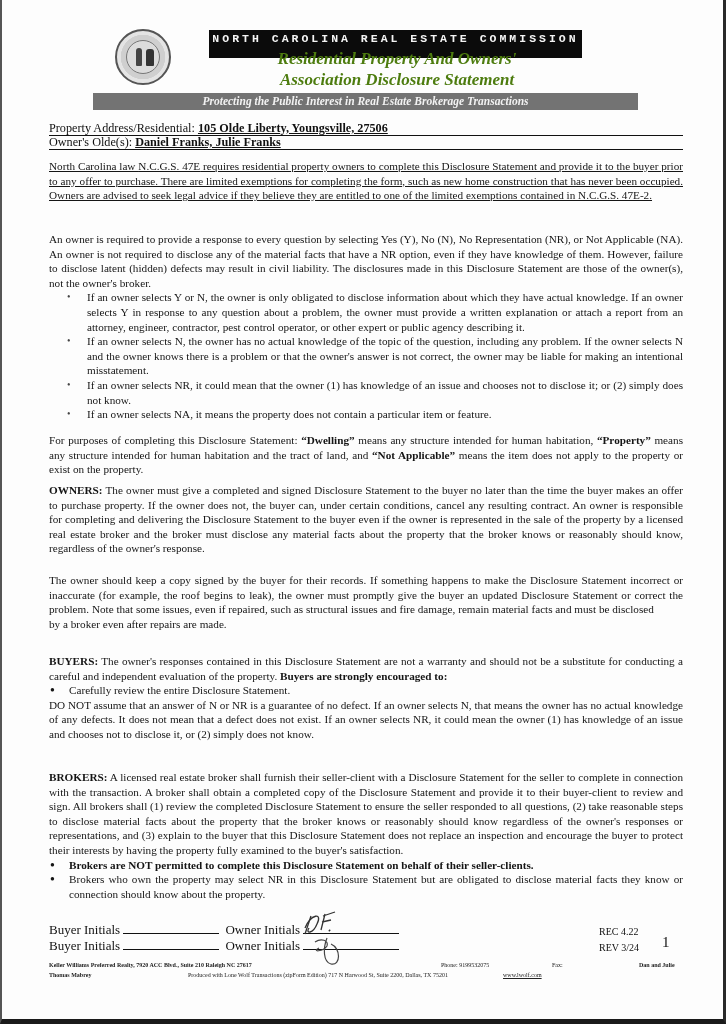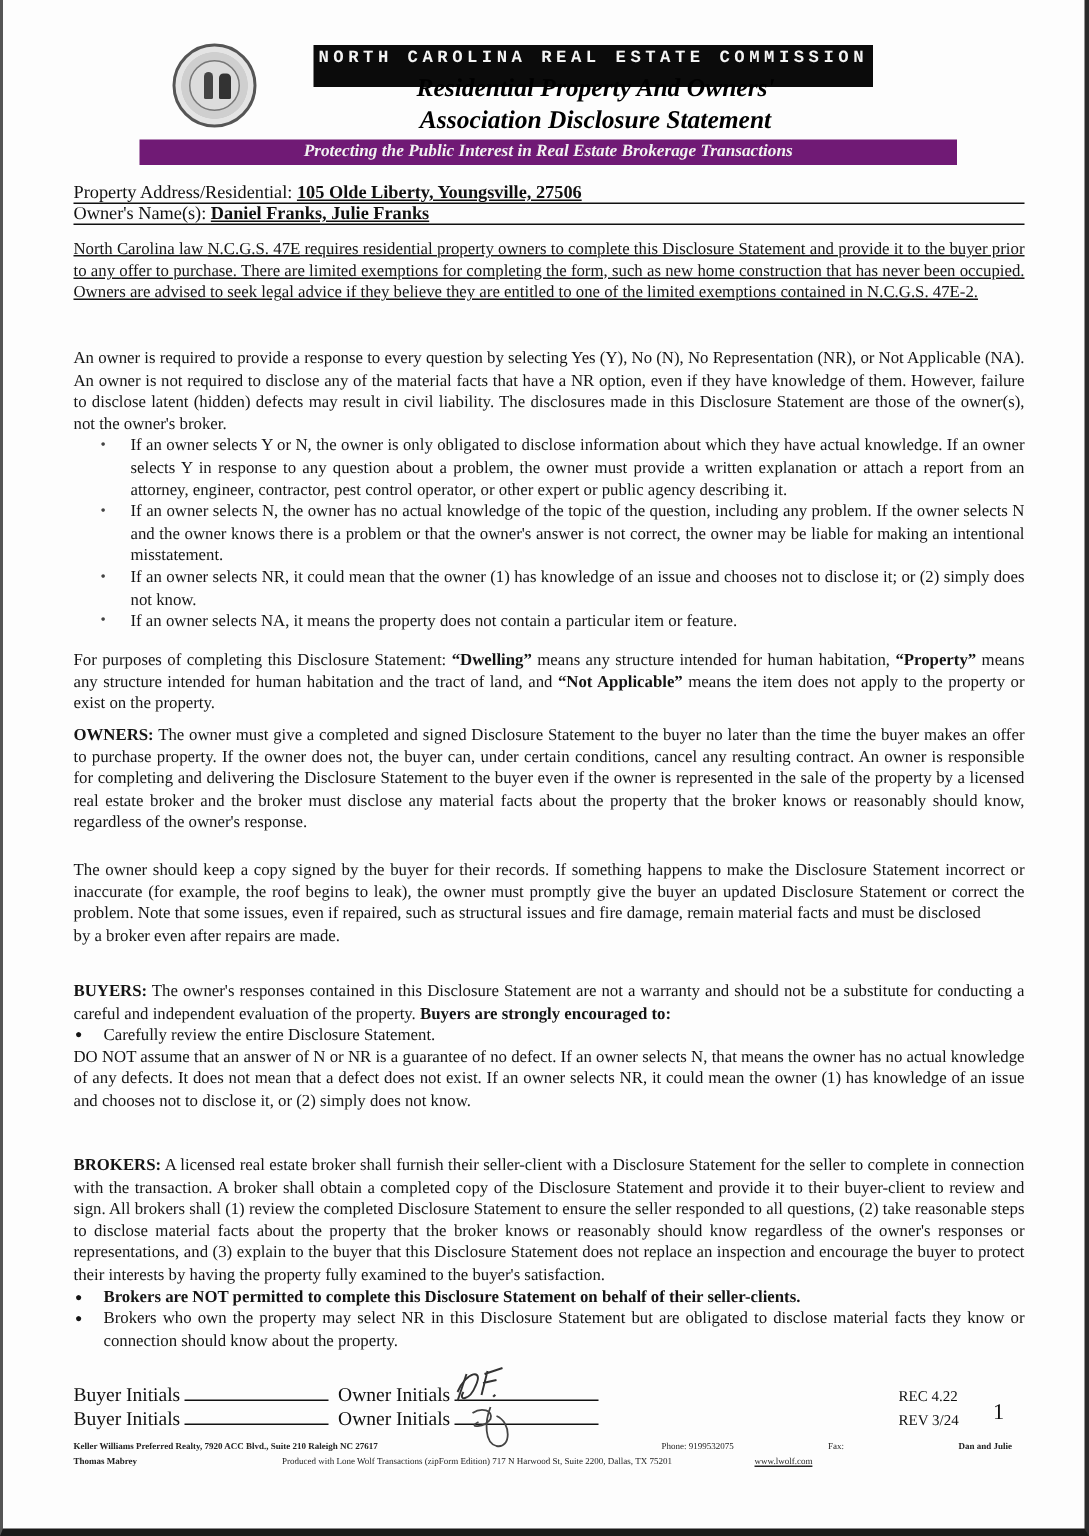--- a/index.html
+++ b/index.html
@@ -31,25 +31,25 @@
   .seal .fig2 { position: absolute; left: 19px; top: 8px; width: 8px; height: 17px; background: #333; border-radius: 3px 3px 1px 1px; }
   .title-bar {
     position: absolute; left: 207px; top: 30px; width: 373px; height: 28px;
     background: #0b0b0b; color: #f4f4f4;
     font-family: Liberation Mono, monospace; font-weight: bold;
     font-size: 11.5px; letter-spacing: 3px; text-align: center; line-height: 17px;
   }
   .doc-title {
     position: absolute; left: 200px; top: 48px; width: 390px; text-align: center;
     font-family: "Liberation Serif", serif; font-style: italic; font-weight: bold;
-    font-size: 17px; line-height: 21px; color: #000000;
+    font-size: 17px; line-height: 21px; color: #4d7c0f;
   }
   .tagline {
     position: absolute; left: 91px; top: 93px; width: 545px; height: 17px;
-    background: #701a75; color: #f2f2f2; text-align: center;
+    background: #737373; color: #f2f2f2; text-align: center;
     font-style: italic; font-weight: bold; font-size: 11.5px; line-height: 17px;
   }
   
   .field-row {
     position: absolute; left: 47px; width: 634px; font-size: 12.2px; line-height: 14px;
     border-bottom: 1px solid #111; height: 15px; white-space: nowrap;
   }
   .field-row .val { font-weight: bold; text-decoration: underline; }
   
   .para {
@@ -91,21 +91,21 @@
     <div>Residential Property And Owners'</div>
     <div>Association Disclosure Statement</div>
   </div>
   <div class="tagline">Protecting the Public Interest in Real Estate Brokerage Transactions</div>
 
   <div class="field-row" style="top:121px;">
     <span>Property Address/Residential:</span>
     <span class="val">105 Olde Liberty, Youngsville,  27506</span>
   </div>
   <div class="field-row" style="top:135px;">
-    <span>Owner's Name(s):</span>
+    <span>Owner's Olde(s):</span>
     <span class="val">Daniel Franks, Julie Franks</span>
   </div>
 
   <div class="para" style="top:159px;text-decoration:underline;">
     <span>North Carolina law </span><span class="u">N.C.G.S. 47E</span><span> requires residential property owners to complete this Disclosure Statement and provide it to the buyer prior to any offer to purchase. There are limited exemptions for completing the form, such as new home construction that has never been occupied. Owners are advised to seek legal advice if they believe they are entitled to one of the limited exemptions contained in N.C.G.S. 47E-2.</span>
   </div>
 
   <div class="para" style="top:232px;">
     <div>An owner is required to provide a response to every question by selecting Yes (Y), No (N), No Representation (NR), or Not Applicable (NA). An owner is not required to disclose any of the material facts that have a NR option, even if they have knowledge of them. However, failure to disclose latent (hidden) defects may result in civil liability. The disclosures made in this Disclosure Statement are those of the owner(s), not the owner's broker.</div>
     <ul class="star">

